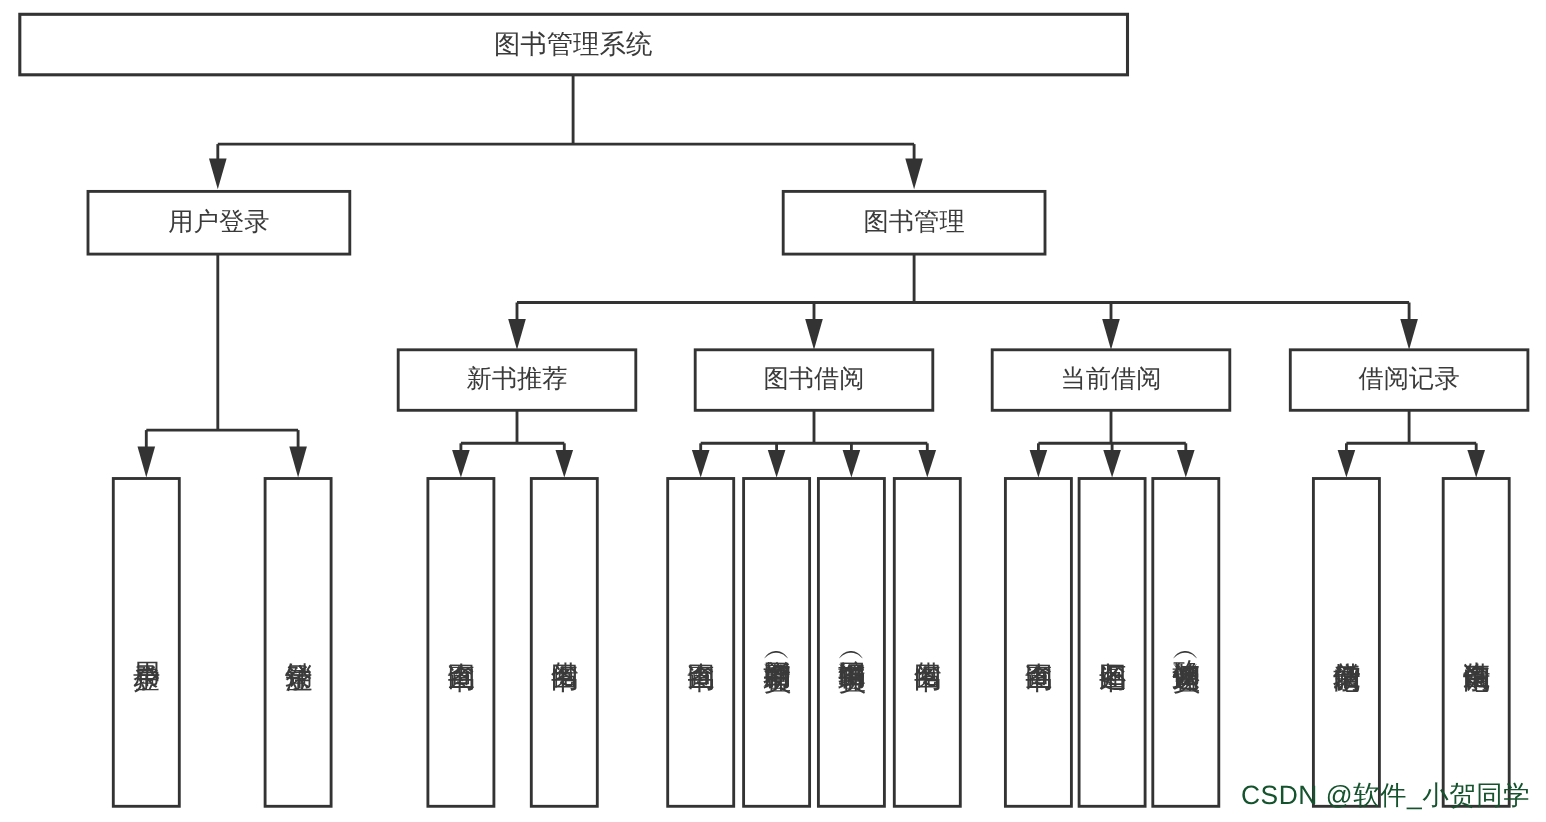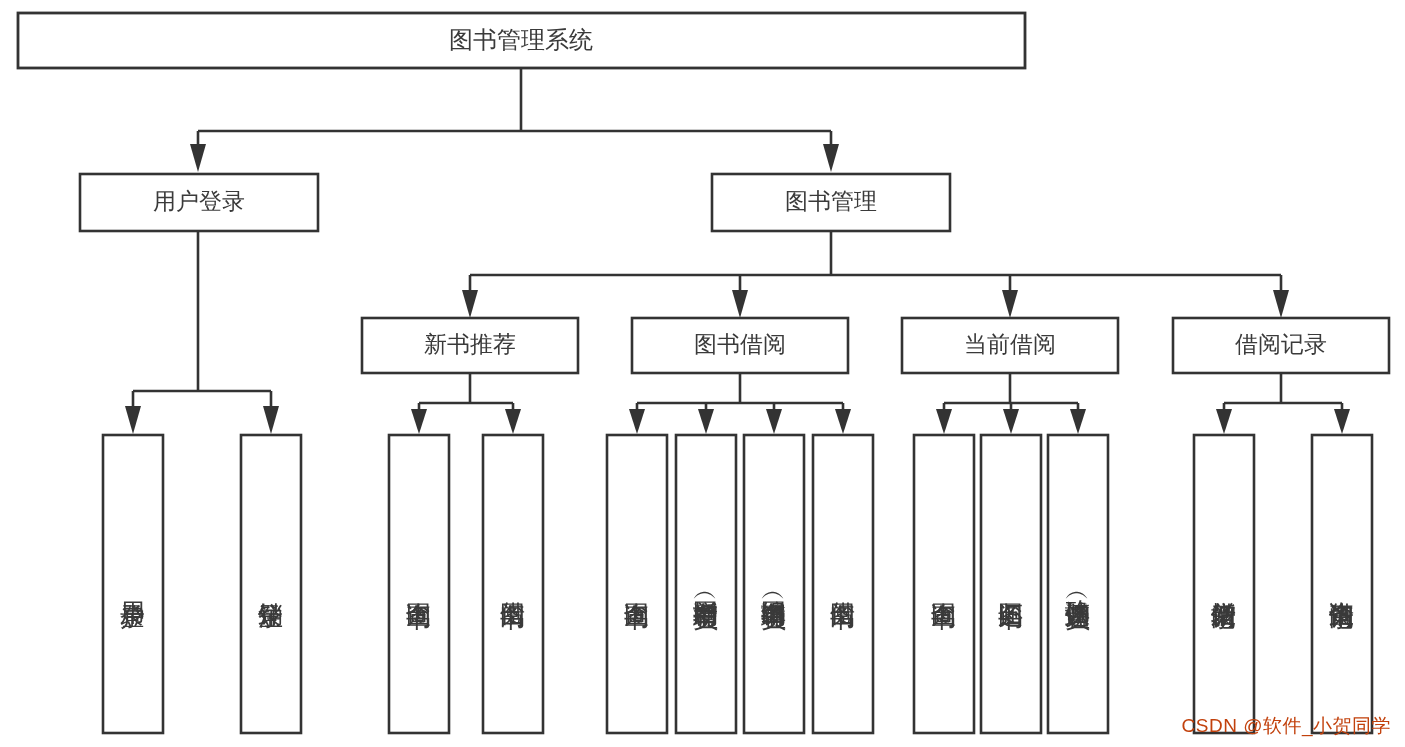--- a/index.html
+++ b/index.html
@@ -64,22 +64,22 @@
     writing-mode: vertical-rl;
     text-orientation: upright;
     white-space: nowrap;
     letter-spacing: 1px;
     pointer-events: none;
   }
   .watermark {
     position: absolute;
     right: 14px;
     bottom: 8px;
-    color: #c2410c;
-    font-size: 19px;
+    color: #14532d;
+    font-size: 24px;
     font-family: "Liberation Sans", "DejaVu Sans", sans-serif;
     letter-spacing: 0.5px;
     white-space: nowrap;
   }
 </style>
 </head>
 <body>
 
 <div id="diagram-root">
 

